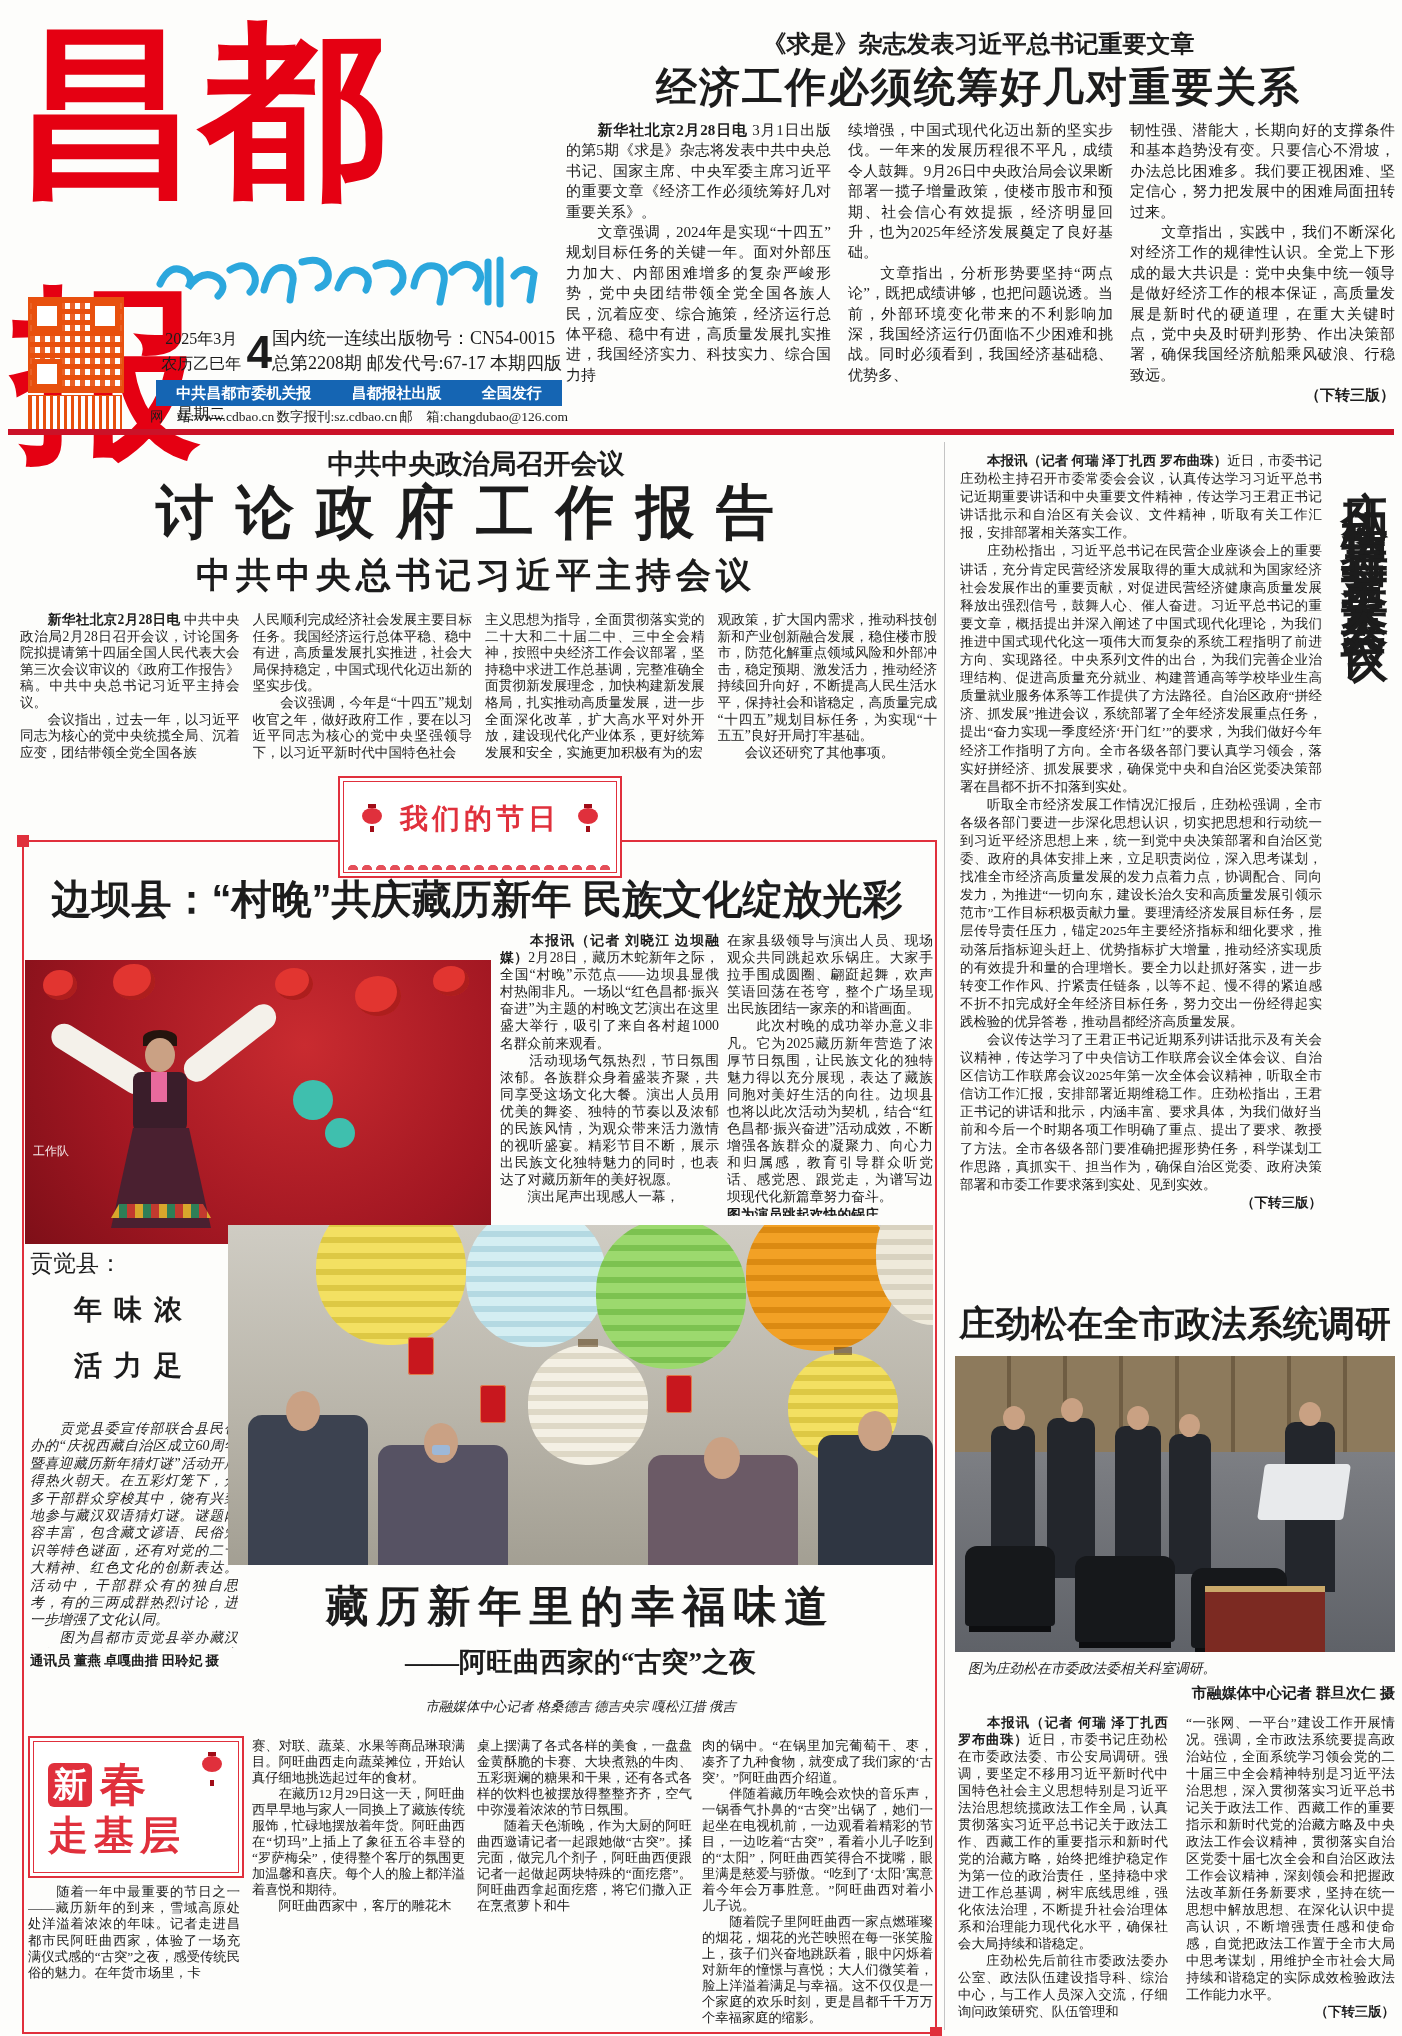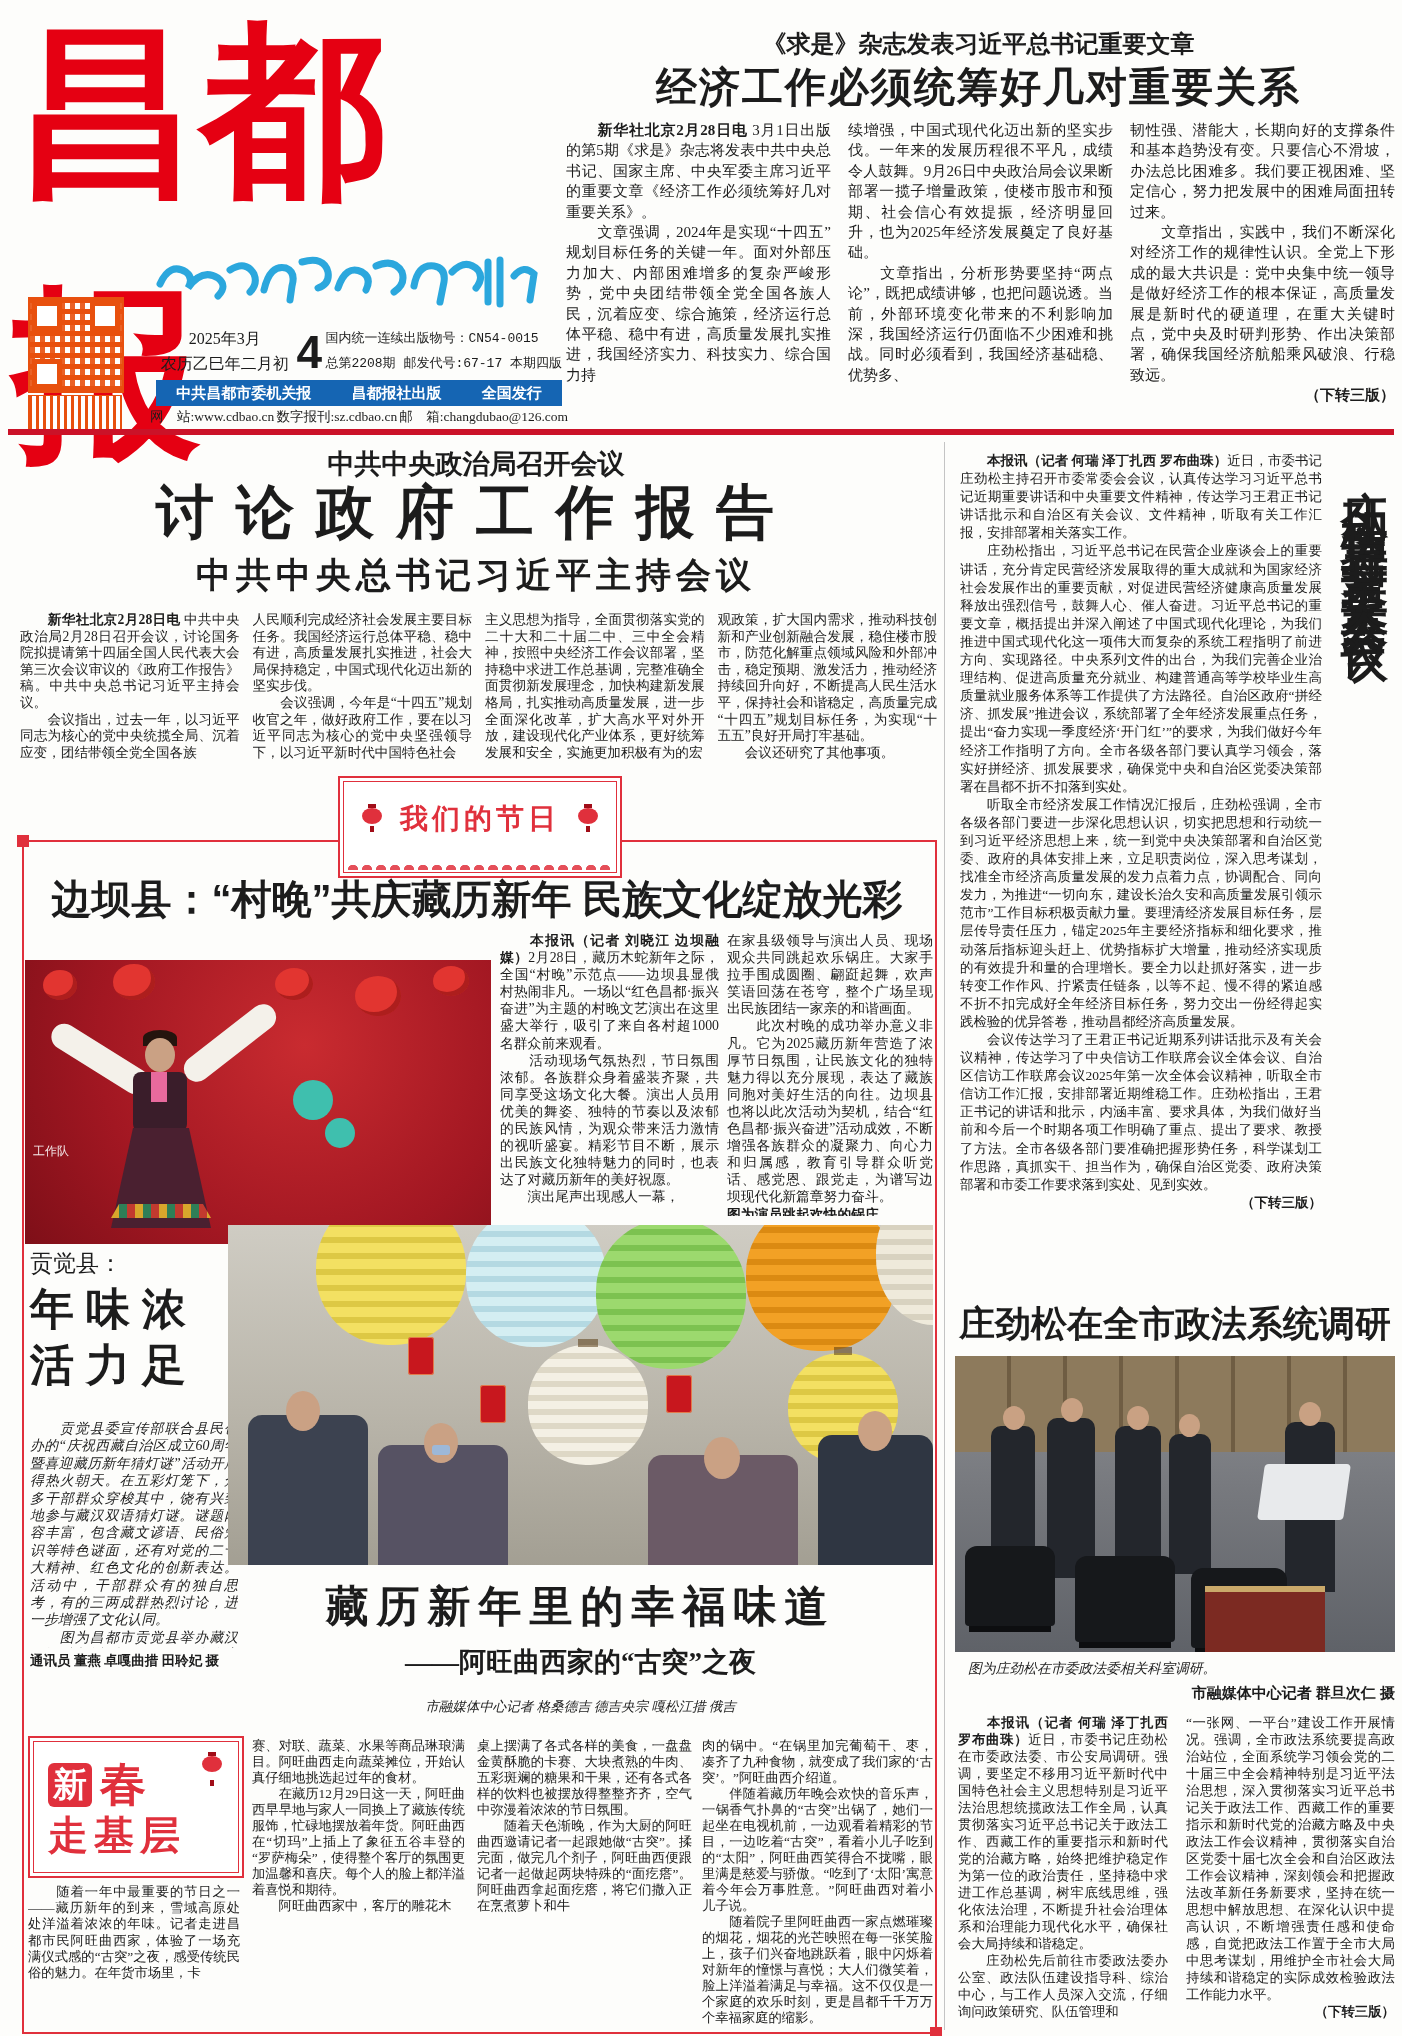--- a/index.html
+++ b/index.html
@@ -20,21 +20,21 @@
   .qr{left:28px;top:297px;width:92px;height:92px;border:2px solid #e8500e;background:
       repeating-linear-gradient(90deg,rgba(232,80,14,.9) 0 5px,transparent 5px 10px),
       repeating-linear-gradient(0deg,#e8500e 0 5px,#fff 5px 11px);}
   .qrc{position:absolute;width:20px;height:20px;border:5px solid #e8500e;background:#fff;}
   .qrc.a{left:2px;top:2px}.qrc.b{right:2px;top:2px}.qrc.c{left:2px;bottom:2px}
   .barcode{left:28px;top:395px;width:92px;height:34px;background:
       repeating-linear-gradient(90deg,#e8500e 0 3px,#fff 3px 7px);border:1px solid #e8500e;}
   .mh-info{left:156px;top:326px;width:406px;height:52px;display:flex;}
   .mh-left{width:188px;text-align:center;font-size:16px;line-height:25px;}
   .mh-issue{width:44px;font-family:var(--sans);font-weight:bold;font-size:46px;line-height:52px;text-align:center;}
-  .mh-right{flex:1;font-size:13px;line-height:25px;white-space:nowrap;font-family:Liberation Mono, monospace;}
+  .mh-right{flex:1;font-size:18px;line-height:25px;white-space:nowrap;}
   .orgbar{left:156px;top:380px;width:406px;height:26px;background:var(--blue);color:#fff;
           font-family:var(--sans);font-weight:bold;font-size:15px;line-height:26px;
           display:flex;justify-content:space-around;}
   .contacts{left:150px;top:408px;width:418px;display:flex;justify-content:space-between;
             font-size:13.5px;}
   
   .q-kicker{left:562px;top:28px;width:833px;text-align:center;font-family:var(--sans);
             font-weight:bold;font-size:24px;}
   .q-head{left:562px;top:60px;width:833px;text-align:center;font-family:var(--sans);
           font-weight:bold;font-size:41px;letter-spacing:2px;}
@@ -86,22 +86,22 @@
   .sash{position:absolute;left:126px;top:112px;width:16px;height:30px;background:#e86a9d;}
   .skirt{position:absolute;left:86px;top:168px;width:100px;height:100px;background:#4a2030;
          clip-path:polygon(22% 0,78% 0,100% 100%,0 100%);}
   .skirt-stripe{position:absolute;left:86px;top:244px;width:100px;height:14px;
       background:repeating-linear-gradient(90deg,#d8a62c 0 8px,#2e7f57 8px 16px,#c23a2f 16px 24px);
       clip-path:polygon(8% 0,92% 0,100% 100%,0 100%);}
   .pom{position:absolute;border-radius:50%;background:#3fbfae;}
   .b-overlay{position:absolute;left:8px;bottom:84px;color:#fff;font-size:12px;font-family:var(--sans);opacity:.9;}
   
   .g-kick{left:30px;top:1248px;width:210px;font-family:var(--sans);font-weight:normal;font-size:23px;}
-  .g-h{left:30px;top:1282px;width:208px;text-align:left;font-family:var(--serif);
-       font-weight:bold;font-size:44px;letter-spacing:12px;line-height:56px;}
+  .g-h{left:30px;top:1282px;width:208px;text-align:center;font-family:var(--serif);
+       font-weight:bold;font-size:28px;letter-spacing:12px;line-height:56px;}
   .g-body{left:30px;top:1420px;width:208px;height:228px;font-style:italic;
           font-size:13.9px;line-height:17.4px;}
   .g-credit{left:30px;top:1652px;width:208px;font-weight:bold;font-size:13.5px;}
   
   .l-photo{left:228px;top:1225px;width:705px;height:340px;overflow:hidden;
            background:linear-gradient(180deg,#cfccc3,#b9b5aa 55%,#a39f93);}
   .ltn{position:absolute;border-radius:48%;}
   .ltn i{position:absolute;left:42%;top:-6px;width:16%;height:8px;background:rgba(90,60,20,.55);}
   .tag{position:absolute;width:26px;height:38px;background:#c8171e;border-radius:3px;
        box-shadow:0 0 0 1px rgba(255,220,120,.5) inset;}

